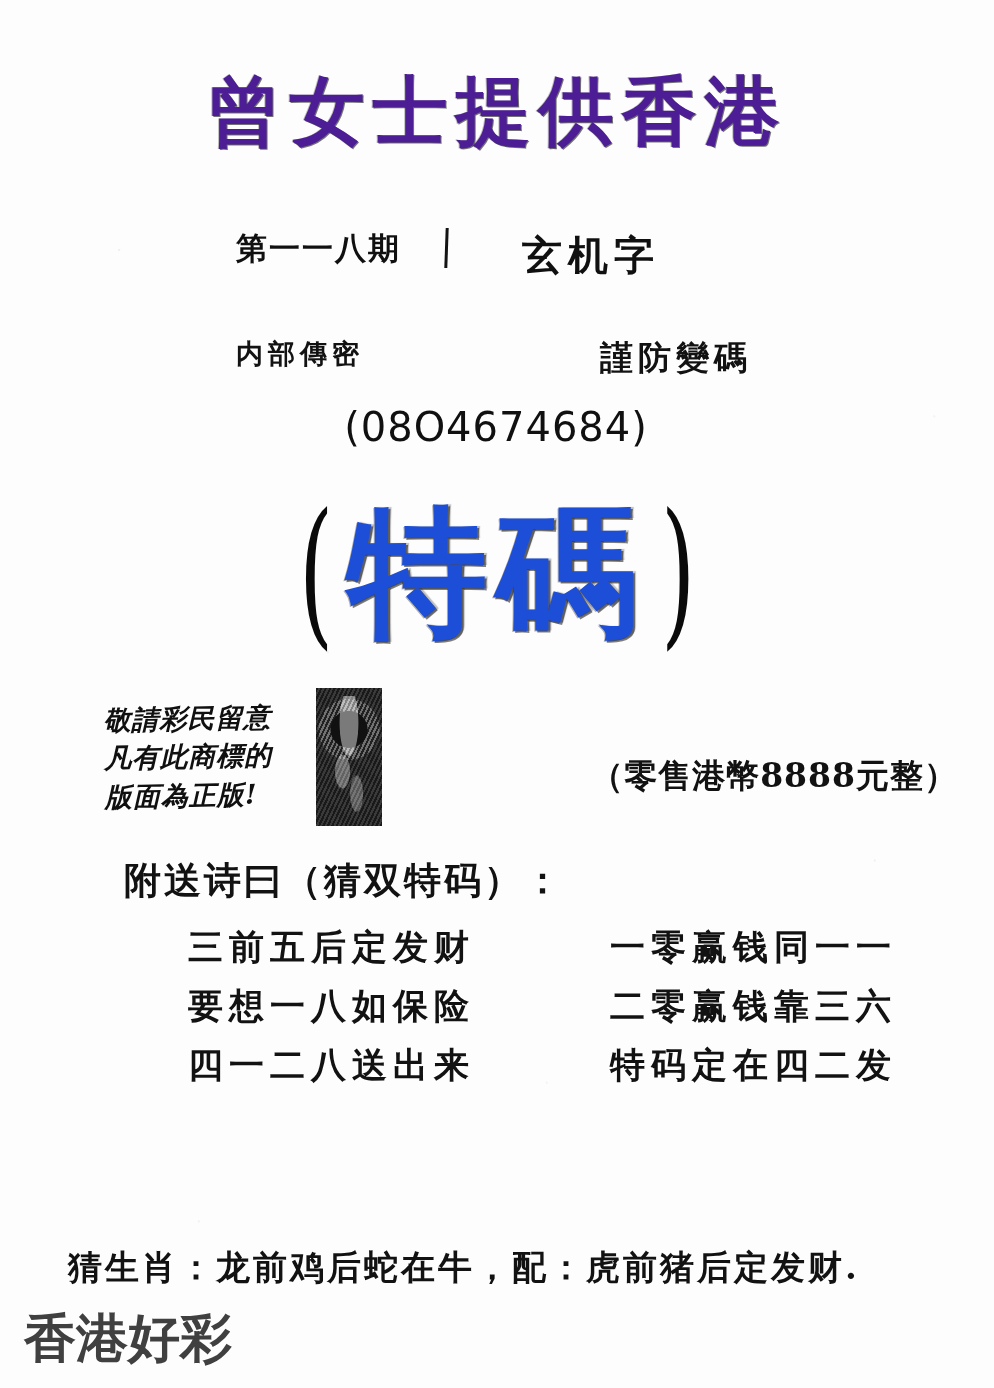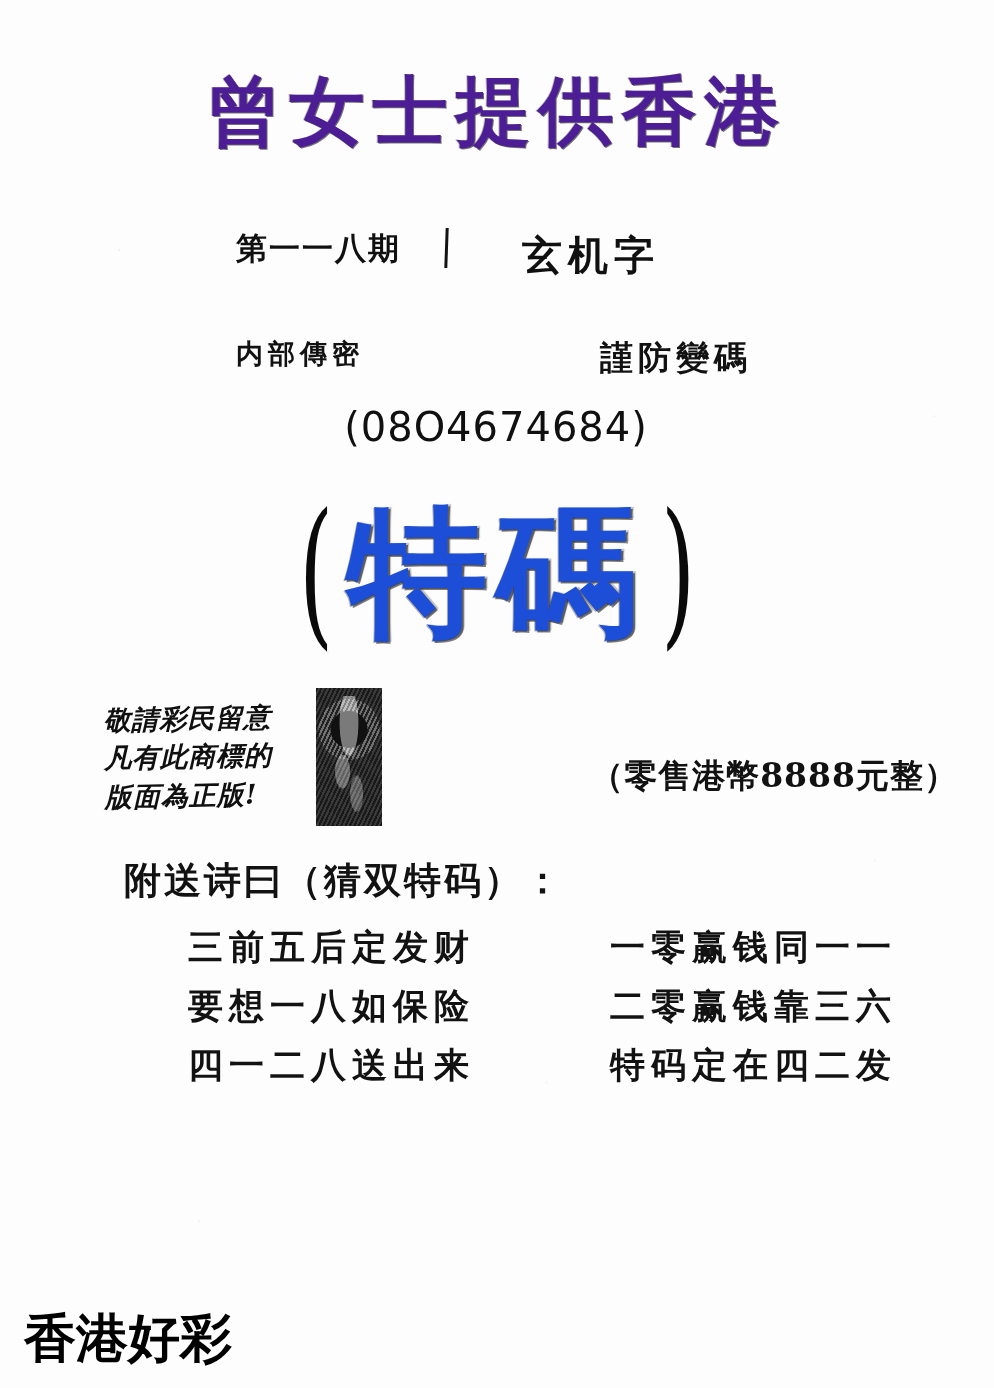--- a/index.html
+++ b/index.html
@@ -247,21 +247,21 @@
     left: 24px;
     bottom: 14px;
     display: flex;
     align-items: center;
     gap: 26px;
   }
   .wm-cn {
     font-family: "DejaVu Sans", sans-serif;
     font-size: 52px;
     font-weight: 700;
-    color: #000000;
+    color: #404040;
     letter-spacing: 0px;
   }
   .wm-url {
     font-family: "DejaVu Sans", sans-serif;
     font-size: 56px;
     font-weight: 700;
     color: #ef2222;
     letter-spacing: 0px;
   }
 </style>
@@ -313,18 +313,19 @@
     <div class="poem-row">
       <div class="poem-col-l">要想一八如保险</div>
       <div class="poem-col-r">二零赢钱靠三六</div>
     </div>
     <div class="poem-row">
       <div class="poem-col-l">四一二八送出来</div>
       <div class="poem-col-r">特码定在四二发</div>
     </div>
   </div>
 
+  <div class="zodiac">猜生肖：龙前鸡后蛇在牛，配：虎前猪后定发财.</div>
 
   <div class="watermark">
     <span class="wm-cn">香港好彩</span>
   </div>
 
 </div>
 
 </body></html>

